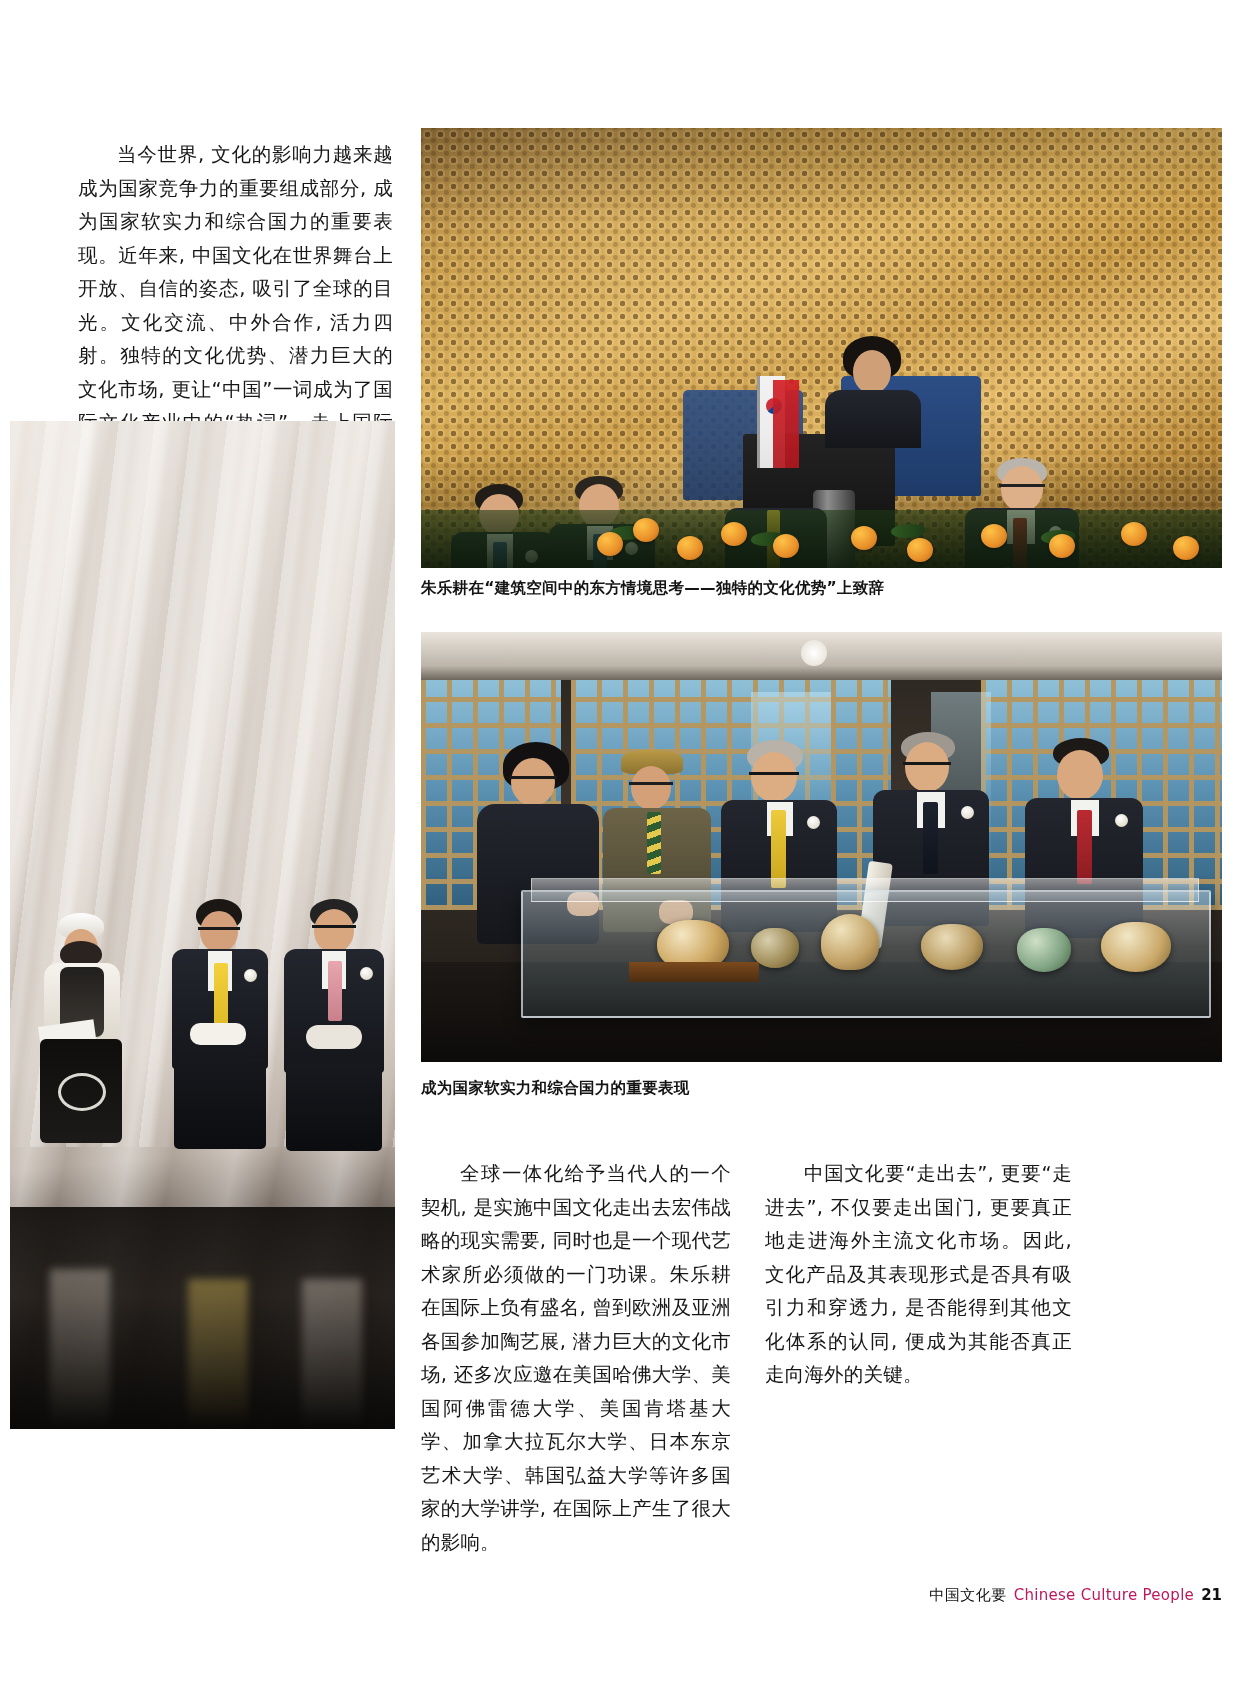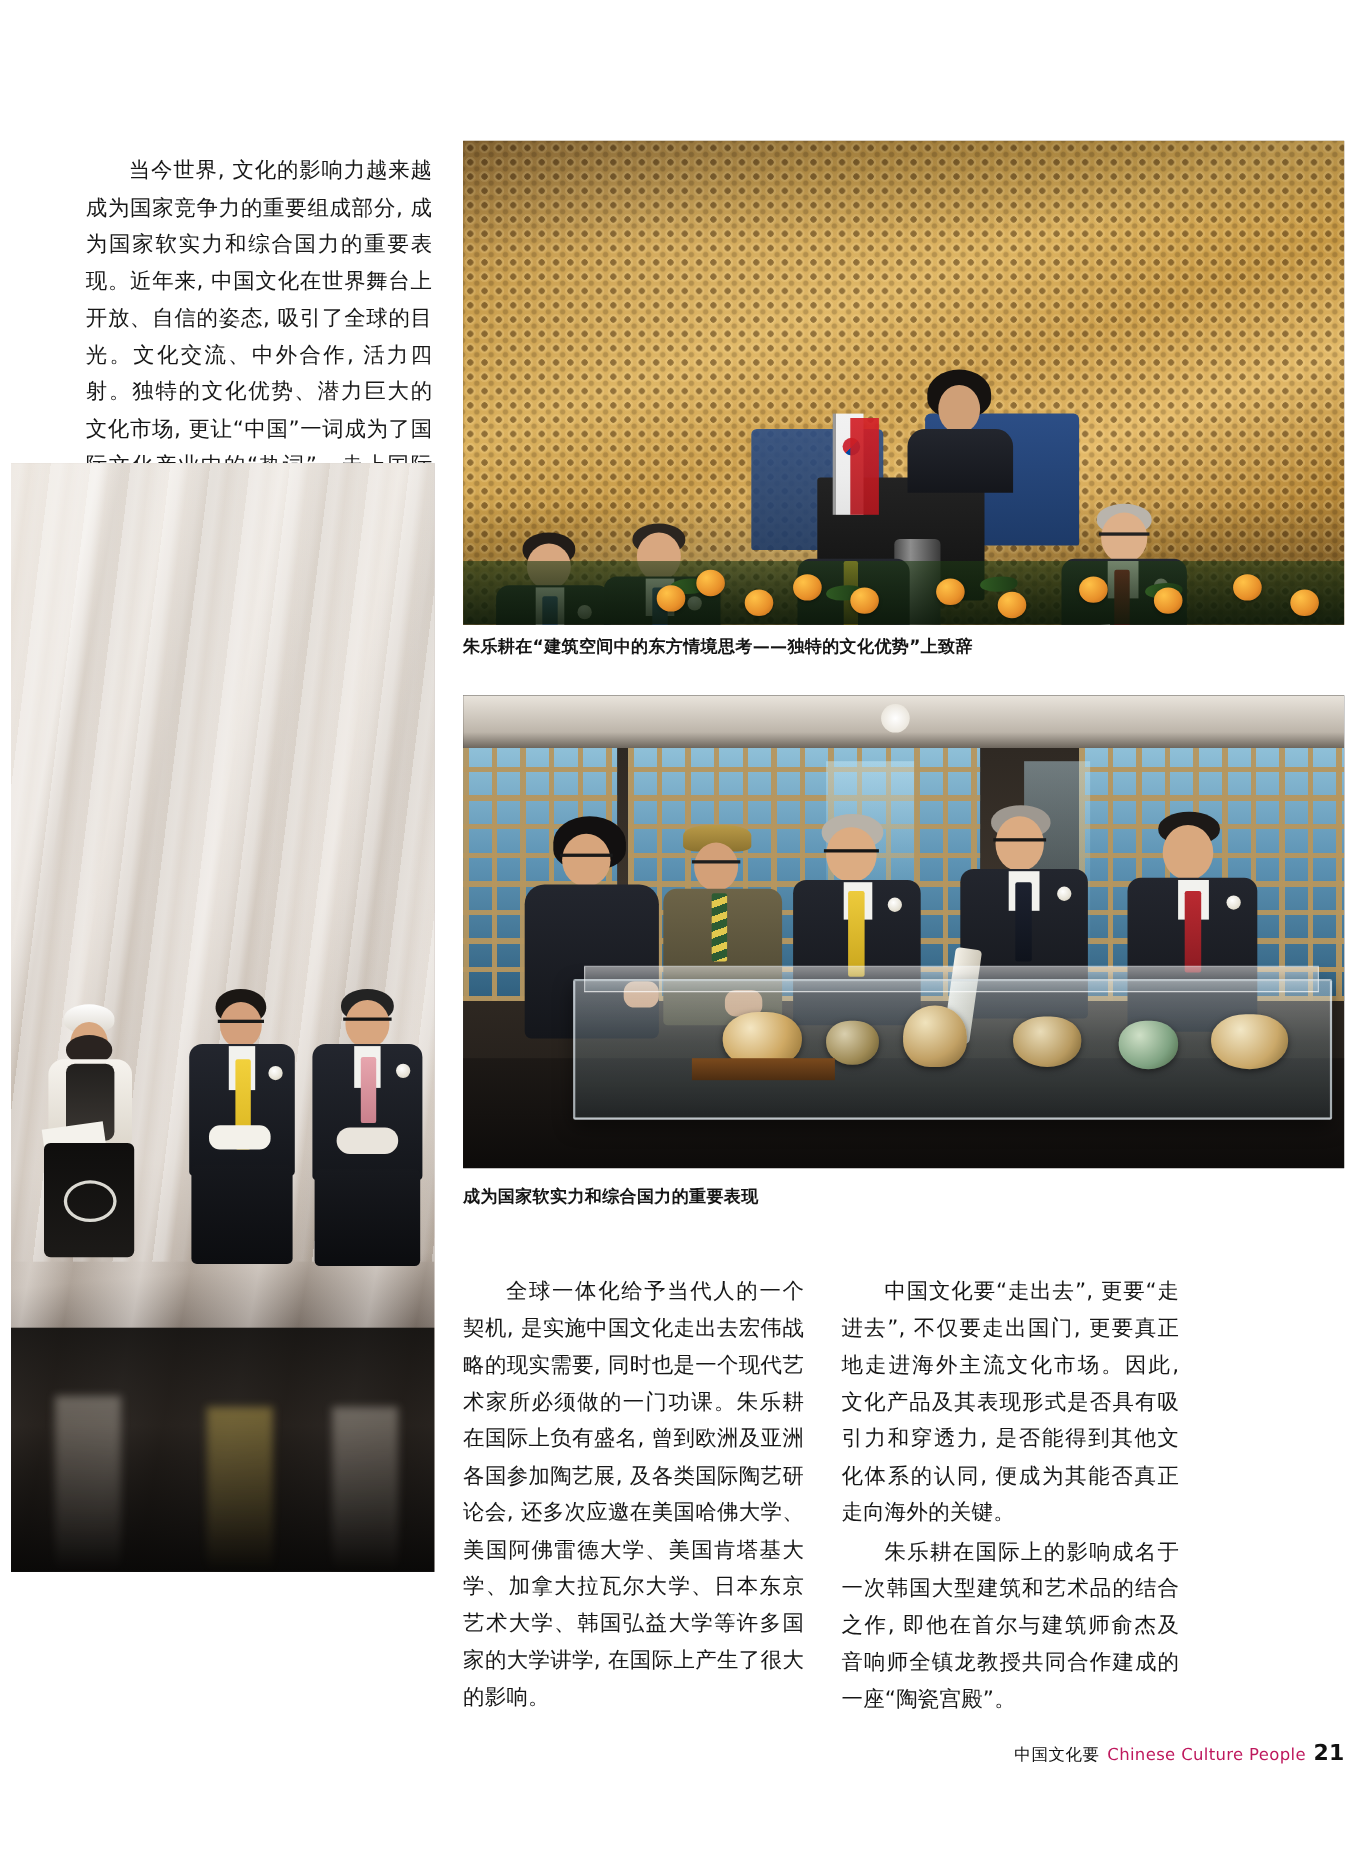--- a/index.html
+++ b/index.html
@@ -92,21 +92,21 @@
 
   
   #footer {
     position: absolute;
     right: 18px; bottom: 78px;
     display: flex; align-items: baseline; gap: 7px;
     font-family: "DejaVu Sans", "Liberation Sans", sans-serif;
   }
   #footer .f-cn { font-size: 15px; color: #111; letter-spacing: .5px; }
   #footer .f-en { font-size: 15px; color: #be185d; letter-spacing: .3px; }
-  #footer .f-num { font-size: 20px; font-weight: bold; color: #111; }
+  #footer .f-num { font-size: 15px; font-weight: bold; color: #111; }
 
   
 
   
   .curtain {
     position: absolute; inset: 0;
     background:
       linear-gradient(100deg, rgba(255,255,255,.0) 0%, rgba(255,255,255,.45) 14%, rgba(0,0,0,.05) 18%, rgba(255,255,255,.35) 26%, rgba(0,0,0,.06) 33%, rgba(255,255,255,.4) 44%, rgba(0,0,0,.05) 52%, rgba(255,255,255,.3) 63%, rgba(0,0,0,.07) 71%, rgba(255,255,255,.35) 82%, rgba(0,0,0,.05) 90%, rgba(255,255,255,.3) 100%),
       linear-gradient(175deg, #e9e2da 0%, #ded5cc 40%, #cfc4b9 62%, #b9ada2 72%, #6d625a 80%, #2a2723 88%, #151313 100%);
   }
@@ -457,25 +457,24 @@
   <div class="pot" style="left:400px; top:282px; width:58px; height:56px; background:radial-gradient(circle at 35% 28%, #f0e3bd,#c2a165 60%,#7c6232); border-radius:50% 50% 42% 42%;"></div>
   <div class="pot" style="left:500px; top:292px; width:62px; height:46px; background:radial-gradient(circle at 40% 30%, #e9dcb8,#b89a60 60%,#6d5729);"></div>
   <div class="pot" style="left:596px; top:296px; width:54px; height:44px; background:radial-gradient(circle at 35% 30%, #cfe0c7,#7fa382 60%,#44603f);"></div>
   <div class="pot" style="left:680px; top:290px; width:70px; height:50px; background:radial-gradient(circle at 38% 28%, #f2e7c6,#cba96a 60%,#7f6632);"></div>
   <div style="position:absolute;left:208px;top:330px;width:130px;height:20px;background:linear-gradient(180deg,#7b4a1d,#4d2d11);"></div>
 </figure>
 
 <figcaption id="caption-mid" class="caption">成为国家软实力和综合国力的重要表现</figcaption>
 
 <div id="col-2" class="cn-body">
-  <p>全球一体化给予当代人的一个契机, 是实施中国文化走出去宏伟战略的现实需要, 同时也是一个现代艺术家所必须做的一门功课。朱乐耕在国际上负有盛名, 曾到欧洲及亚洲各国参加陶艺展, 及各类国际陶艺研论会, 还多次应邀在美国哈佛大学、美国阿佛雷德大学、美国肯塔基大学、加拿大拉瓦尔大学、日本东京艺术大学、韩国弘益大学等许多国家的大学讲学, 在国际上产生了很大的影响。</p>
+  <p>全球一体化给予当代人的一个契机, 是实施中国文化走出去宏伟战略的现实需要, 同时也是一个现代艺术家所必须做的一门功课。朱乐耕在国际上负有盛名, 曾到欧洲及亚洲各国参加陶艺展, 潜力巨大的文化市场, 还多次应邀在美国哈佛大学、美国阿佛雷德大学、美国肯塔基大学、加拿大拉瓦尔大学、日本东京艺术大学、韩国弘益大学等许多国家的大学讲学, 在国际上产生了很大的影响。</p>
 </div>
 
 <div id="col-3" class="cn-body">
   <p>中国文化要“走出去”, 更要“走进去”, 不仅要走出国门, 更要真正地走进海外主流文化市场。因此, 文化产品及其表现形式是否具有吸引力和穿透力, 是否能得到其他文化体系的认同, 便成为其能否真正走向海外的关键。</p>
-  <p>朱乐耕在国际上的影响成名于一次韩国大型建筑和艺术品的结合之作, 即他在首尔与建筑师俞杰及音响师全镇龙教授共同合作建成的一座“陶瓷宫殿”。</p>
 </div>
 
 <div id="footer">
   <span class="f-cn">中国文化要</span>
   <span class="f-en">Chinese Culture People</span>
   <span class="f-num">21</span>
 </div>
 
 </body></html>

